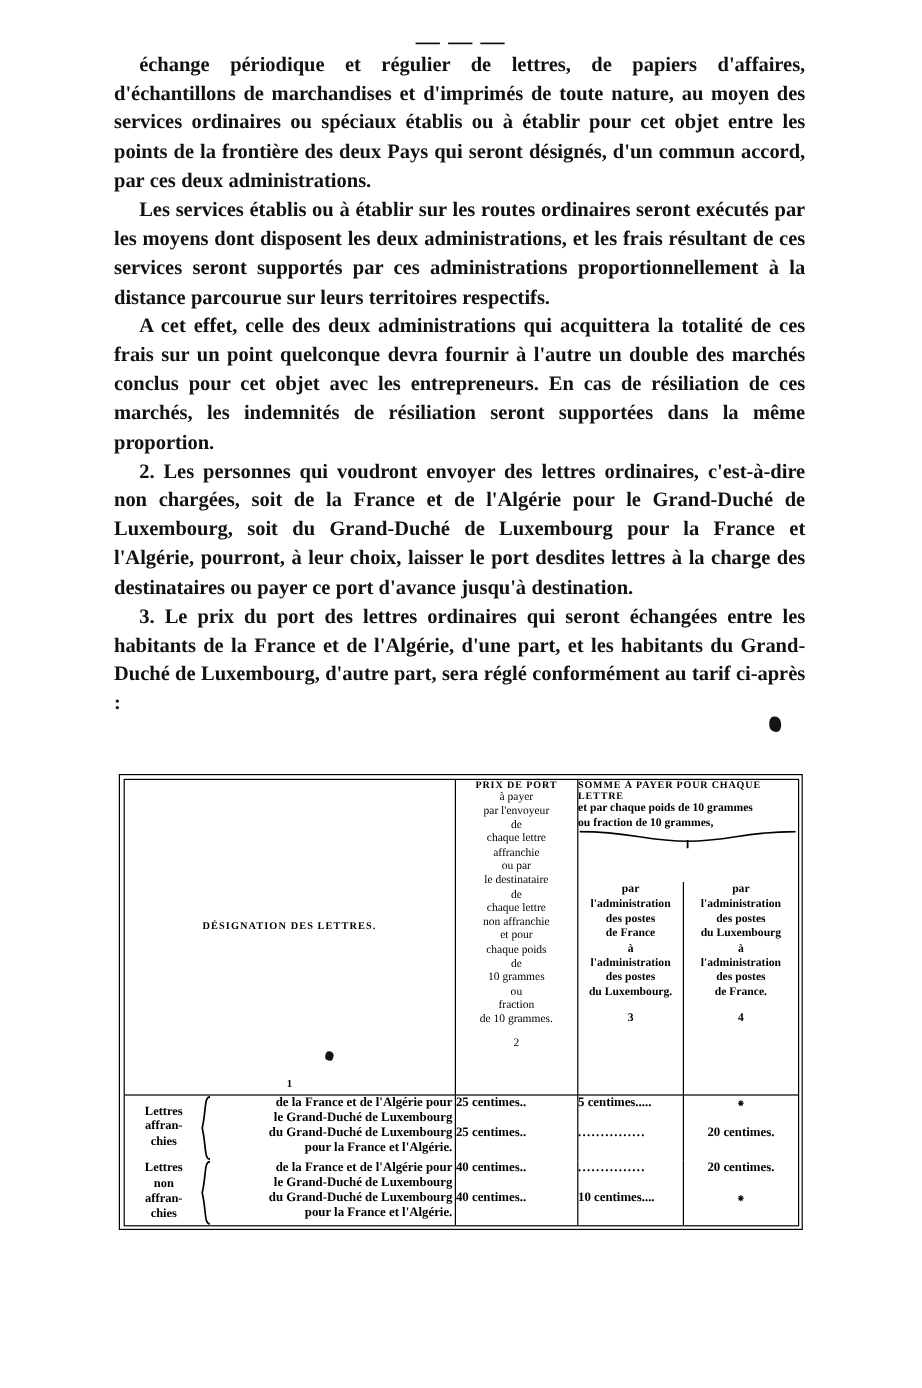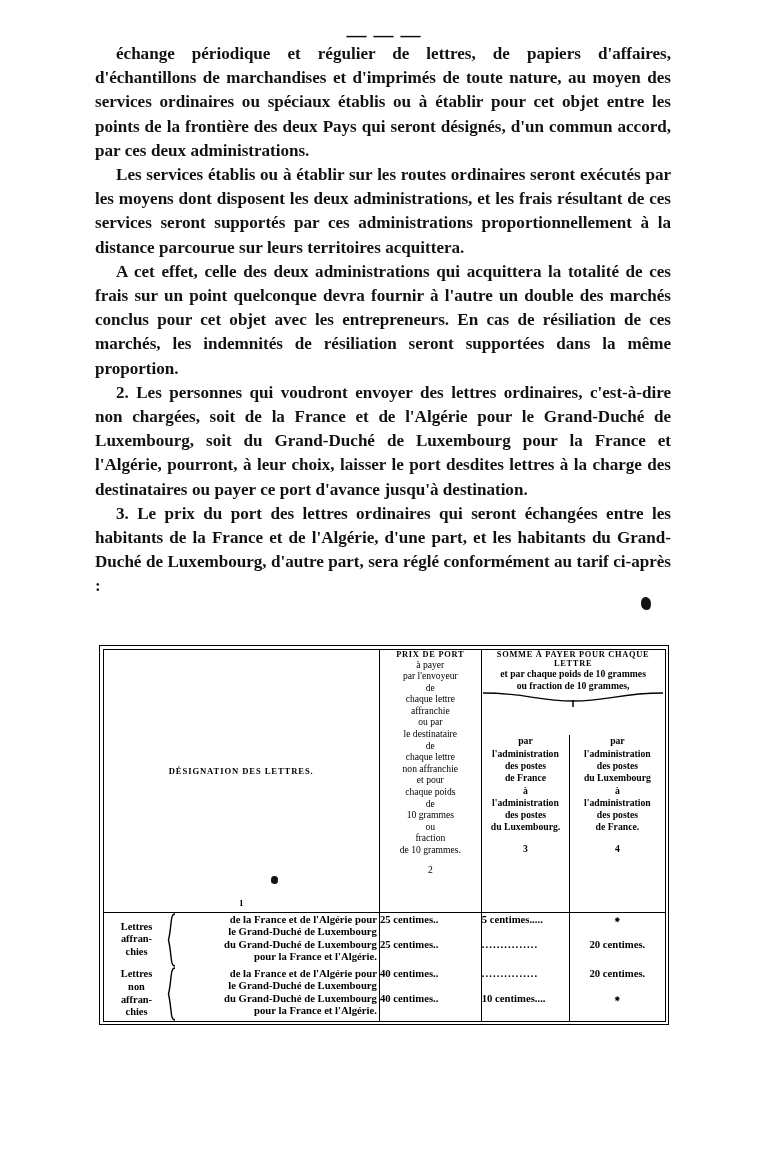--- a/index.html
+++ b/index.html
@@ -148,21 +148,21 @@
     font-weight: bold;
     text-transform: uppercase;
   }
   .hd-prix .tl {
     font-size: 9.6px;
     line-height: 11.6px;
     font-weight: normal;
   }
 
   .hd-somme-top {
-    text-align: center;
+    text-align: left;
     padding: 7px 4px 2px 4px;
   }
   .hd-somme-top .s1 {
     font-size: 8.4px;
     letter-spacing: 0.7px;
     font-weight: bold;
     text-transform: uppercase;
   }
   .hd-somme-top .s2 {
     font-size: 9.7px;
@@ -252,21 +252,21 @@
 </style>
 </head>
 <body>
 
 <div class="page">
 
   <div class="top-ornament">— — —</div>
 
   <div class="body-text">
     <p class="para full-justify">échange périodique et régulier de lettres, de papiers d'affaires, d'échantillons de marchandises et d'imprimés de toute nature, au moyen des services ordinaires ou spéciaux établis ou à établir pour cet objet entre les points de la frontière des deux Pays qui seront désignés, d'un commun accord, par ces deux administrations.</p>
-    <p class="para full-justify">Les services établis ou à établir sur les routes ordinaires seront exécutés par les moyens dont disposent les deux administrations, et les frais résultant de ces services seront supportés par ces administrations proportionnellement à la distance parcourue sur leurs territoires acquittera.</p>
+    <p class="para full-justify">Les services établis ou à établir sur les routes ordinaires seront exécutés par les moyens dont disposent les deux administrations, et les frais résultant de ces services seront supportés par ces administrations proportionnellement à la distance parcourue sur leurs territoires respectifs.</p>
     <p class="para full-justify">A cet effet, celle des deux administrations qui acquittera la totalité de ces frais sur un point quelconque devra fournir à l'autre un double des marchés conclus pour cet objet avec les entrepreneurs. En cas de résiliation de ces marchés, les indemnités de résiliation seront supportées dans la même proportion.</p>
     <p class="para full-justify">2. Les personnes qui voudront envoyer des lettres ordinaires, c'est-à-dire non chargées, soit de la France et de l'Algérie pour le Grand-Duché de Luxembourg, soit du Grand-Duché de Luxembourg pour la France et l'Algérie, pourront, à leur choix, laisser le port desdites lettres à la charge des destinataires ou payer ce port d'avance jusqu'à destination.</p>
     <p class="para full-justify">3. Le prix du port des lettres ordinaires qui seront échangées entre les habitants de la France et de l'Algérie, d'une part, et les habitants du Grand-Duché de Luxembourg, d'autre part, sera réglé conformément au tarif ci-après :</p>
   </div>
 
   <div class="ink-blot b1"></div>
 
   <div class="tbl-wrap">
    <div class="tbl-outer">
     <div class="tbl-inner">

